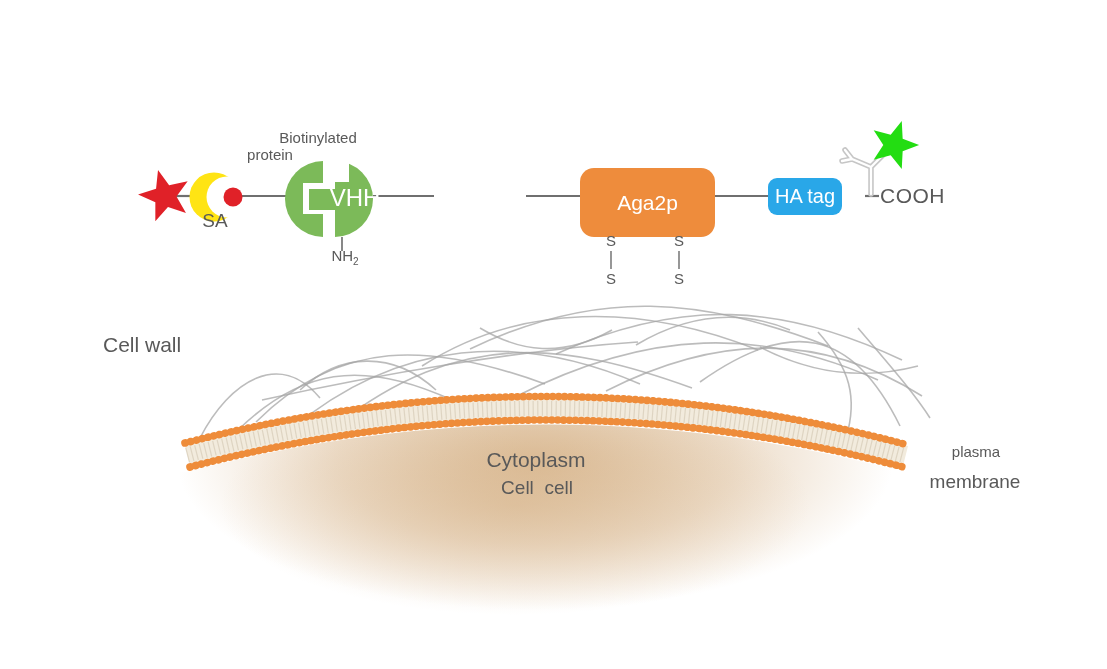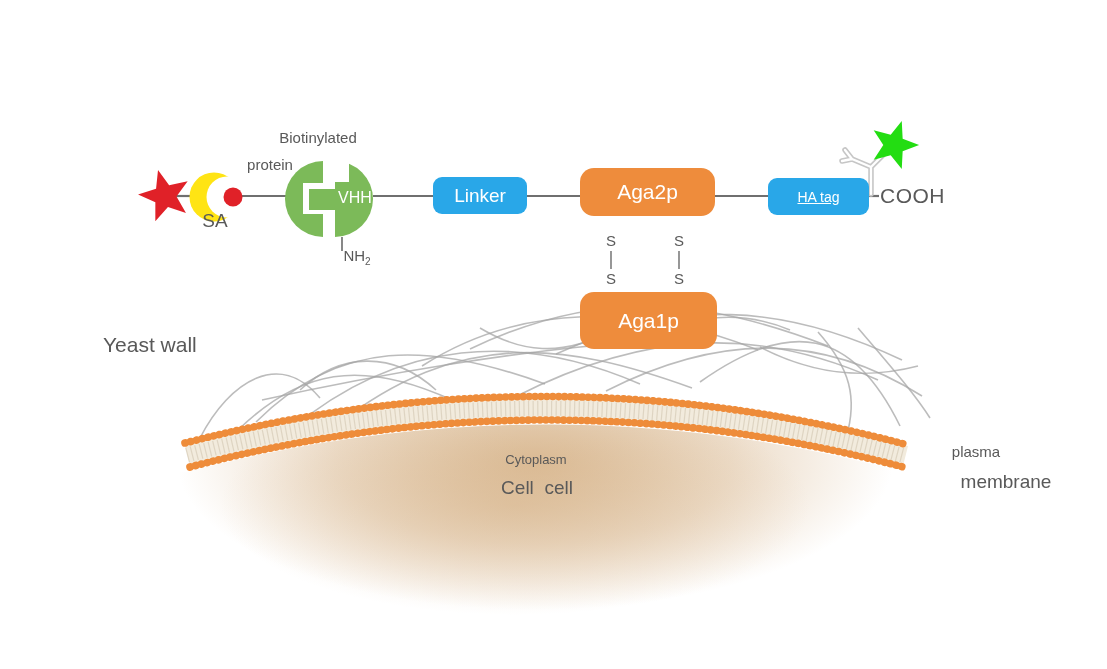--- a/index.html
+++ b/index.html
@@ -22,43 +22,43 @@
   .mem-band{fill:var(--c-membrane-band);}
   .mem-ticks{stroke:#dcd1bf;stroke-width:15;stroke-dasharray:1.2 3.4;fill:none;opacity:.9;}
   .mem-dots{stroke:var(--c-membrane-orange);stroke-width:7.6;stroke-linecap:round;stroke-dasharray:0.1 5.8;fill:none;}
   .ab-outer{stroke:#c6c6c6;stroke-width:5.5;fill:none;stroke-linejoin:round;stroke-linecap:round;}
   .ab-inner{stroke:#ffffff;stroke-width:2.3;fill:none;stroke-linejoin:round;stroke-linecap:round;}
   
   .t{position:absolute;color:var(--c-text-gray);transform:translate(-50%,-50%);
      white-space:nowrap;line-height:1.1;}
   .t.left{transform:translate(0,-50%);}
   .lbl-biotin1{left:270px;top:138px;font-size:15px;margin-left:48px;}
-  .lbl-biotin2{left:270px;top:155px;font-size:15px;margin-top:10px;}
+  .lbl-biotin2{left:270px;top:155px;font-size:15px;}
   .lbl-sa{left:190px;top:221px;font-size:19px;margin-left:25px;}
-  .lbl-vhh{left:355px;top:198px;font-size:16px;color:#fff;}
-  .lbl-nh2{left:357px;top:257px;font-size:15px;}
+  .lbl-vhh{left:355px;top:198px;font-size:24px;color:#fff;}
+  .lbl-nh2{left:345px;top:257px;font-size:15px;}
   .lbl-nh2 sub{font-size:10px;}
   .lbl-cooh{left:880px;top:196px;font-size:21px;letter-spacing:.5px;}
   .lbl-s{font-size:15px;color:#5a5a5a;}
   .s1a{left:611px;top:241px;} .s1b{left:611px;top:279px;}
   .s2a{left:679px;top:241px;} .s2b{left:679px;top:279px;}
   .lbl-cellwall{left:103px;top:345px;font-size:21px;}
-  .lbl-cyto{left:536px;top:460px;font-size:13px;}
+  .lbl-cyto{left:536px;top:460px;font-size:21px;}
   .lbl-yeast{left:537px;top:488px;font-size:19px;white-space:pre;}
   .lbl-pm1{left:976px;top:452px;font-size:15px;}
-  .lbl-pm2{left:975px;top:482px;font-size:19px;margin-left:31px;}
+  .lbl-pm2{left:975px;top:482px;font-size:19px;}
   
   .pbox{position:absolute;display:flex;align-items:center;justify-content:center;
         color:#fff;}
   .pbox.blue{background:var(--c-blue);border-radius:9px;}
   .pbox.orange{background:var(--c-orange);border-radius:14px;}
   .box-linker{left:433px;top:177px;width:94px;height:37px;font-size:19px;}
-  .box-aga2p{left:580px;top:168px;width:135px;height:48px;font-size:21px;}
+  .box-aga2p{left:580px;top:168px;width:135px;height:69px;font-size:21px;}
   .box-aga1p{left:580px;top:292px;width:137px;height:57px;font-size:21px;}
-  .box-hatag{left:768px;top:178px;width:101px;height:37px;font-size:14px;text-decoration:underline;}
+  .box-hatag{left:768px;top:178px;width:74px;height:37px;font-size:20px;}
 </style>
 </head>
 <body>
 
 <div class="stage">
 
   <svg width="1107" height="669" viewBox="0 0 1107 669">
     <defs>
       <path id="star5" d="M0,-27 L-6.76,-9.3 L-25.68,-8.34 L-10.94,3.55 L-15.87,21.84 L0,11.5 L15.87,21.84 L10.94,3.55 L25.68,-8.34 L6.76,-9.3 Z"></path>
       <mask id="moonMask">
@@ -148,38 +148,32 @@
     </g>
     <use href="#star5" transform="translate(894,145) rotate(18) scale(0.93)" class="star-green"></use>
   </svg>
 
   <div class="t lbl-biotin1">Biotinylated</div>
   <div class="t lbl-biotin2">protein</div>
   <div class="t lbl-sa">SA</div>
   <div class="t lbl-vhh">VHH</div>
   <div class="t lbl-nh2"><span>NH</span><sub>2</sub></div>
 
-  <div class="pbox blue box-linker">
-    <span>Linker</span>
-  </div>
   <div class="pbox orange box-aga2p">
     <span>Aga2p</span>
-  </div>
-  <div class="pbox orange box-aga1p">
-    <span>Aga1p</span>
   </div>
   <div class="pbox blue box-hatag">
     <span>HA tag</span>
   </div>
 
   <div class="t lbl-s s1a">S</div>
   <div class="t lbl-s s1b">S</div>
   <div class="t lbl-s s2a">S</div>
   <div class="t lbl-s s2b">S</div>
 
   <div class="t left lbl-cooh">COOH</div>
 
-  <div class="t left lbl-cellwall">Yeast wall</div>
+  <div class="t left lbl-cellwall">Cell wall</div>
   <div class="t lbl-cyto">Cytoplasm</div>
   <div class="t lbl-yeast">Cell  cell</div>
   <div class="t lbl-pm1">plasma</div>
   <div class="t lbl-pm2">membrane</div>
 </div>
 
 </body></html>

